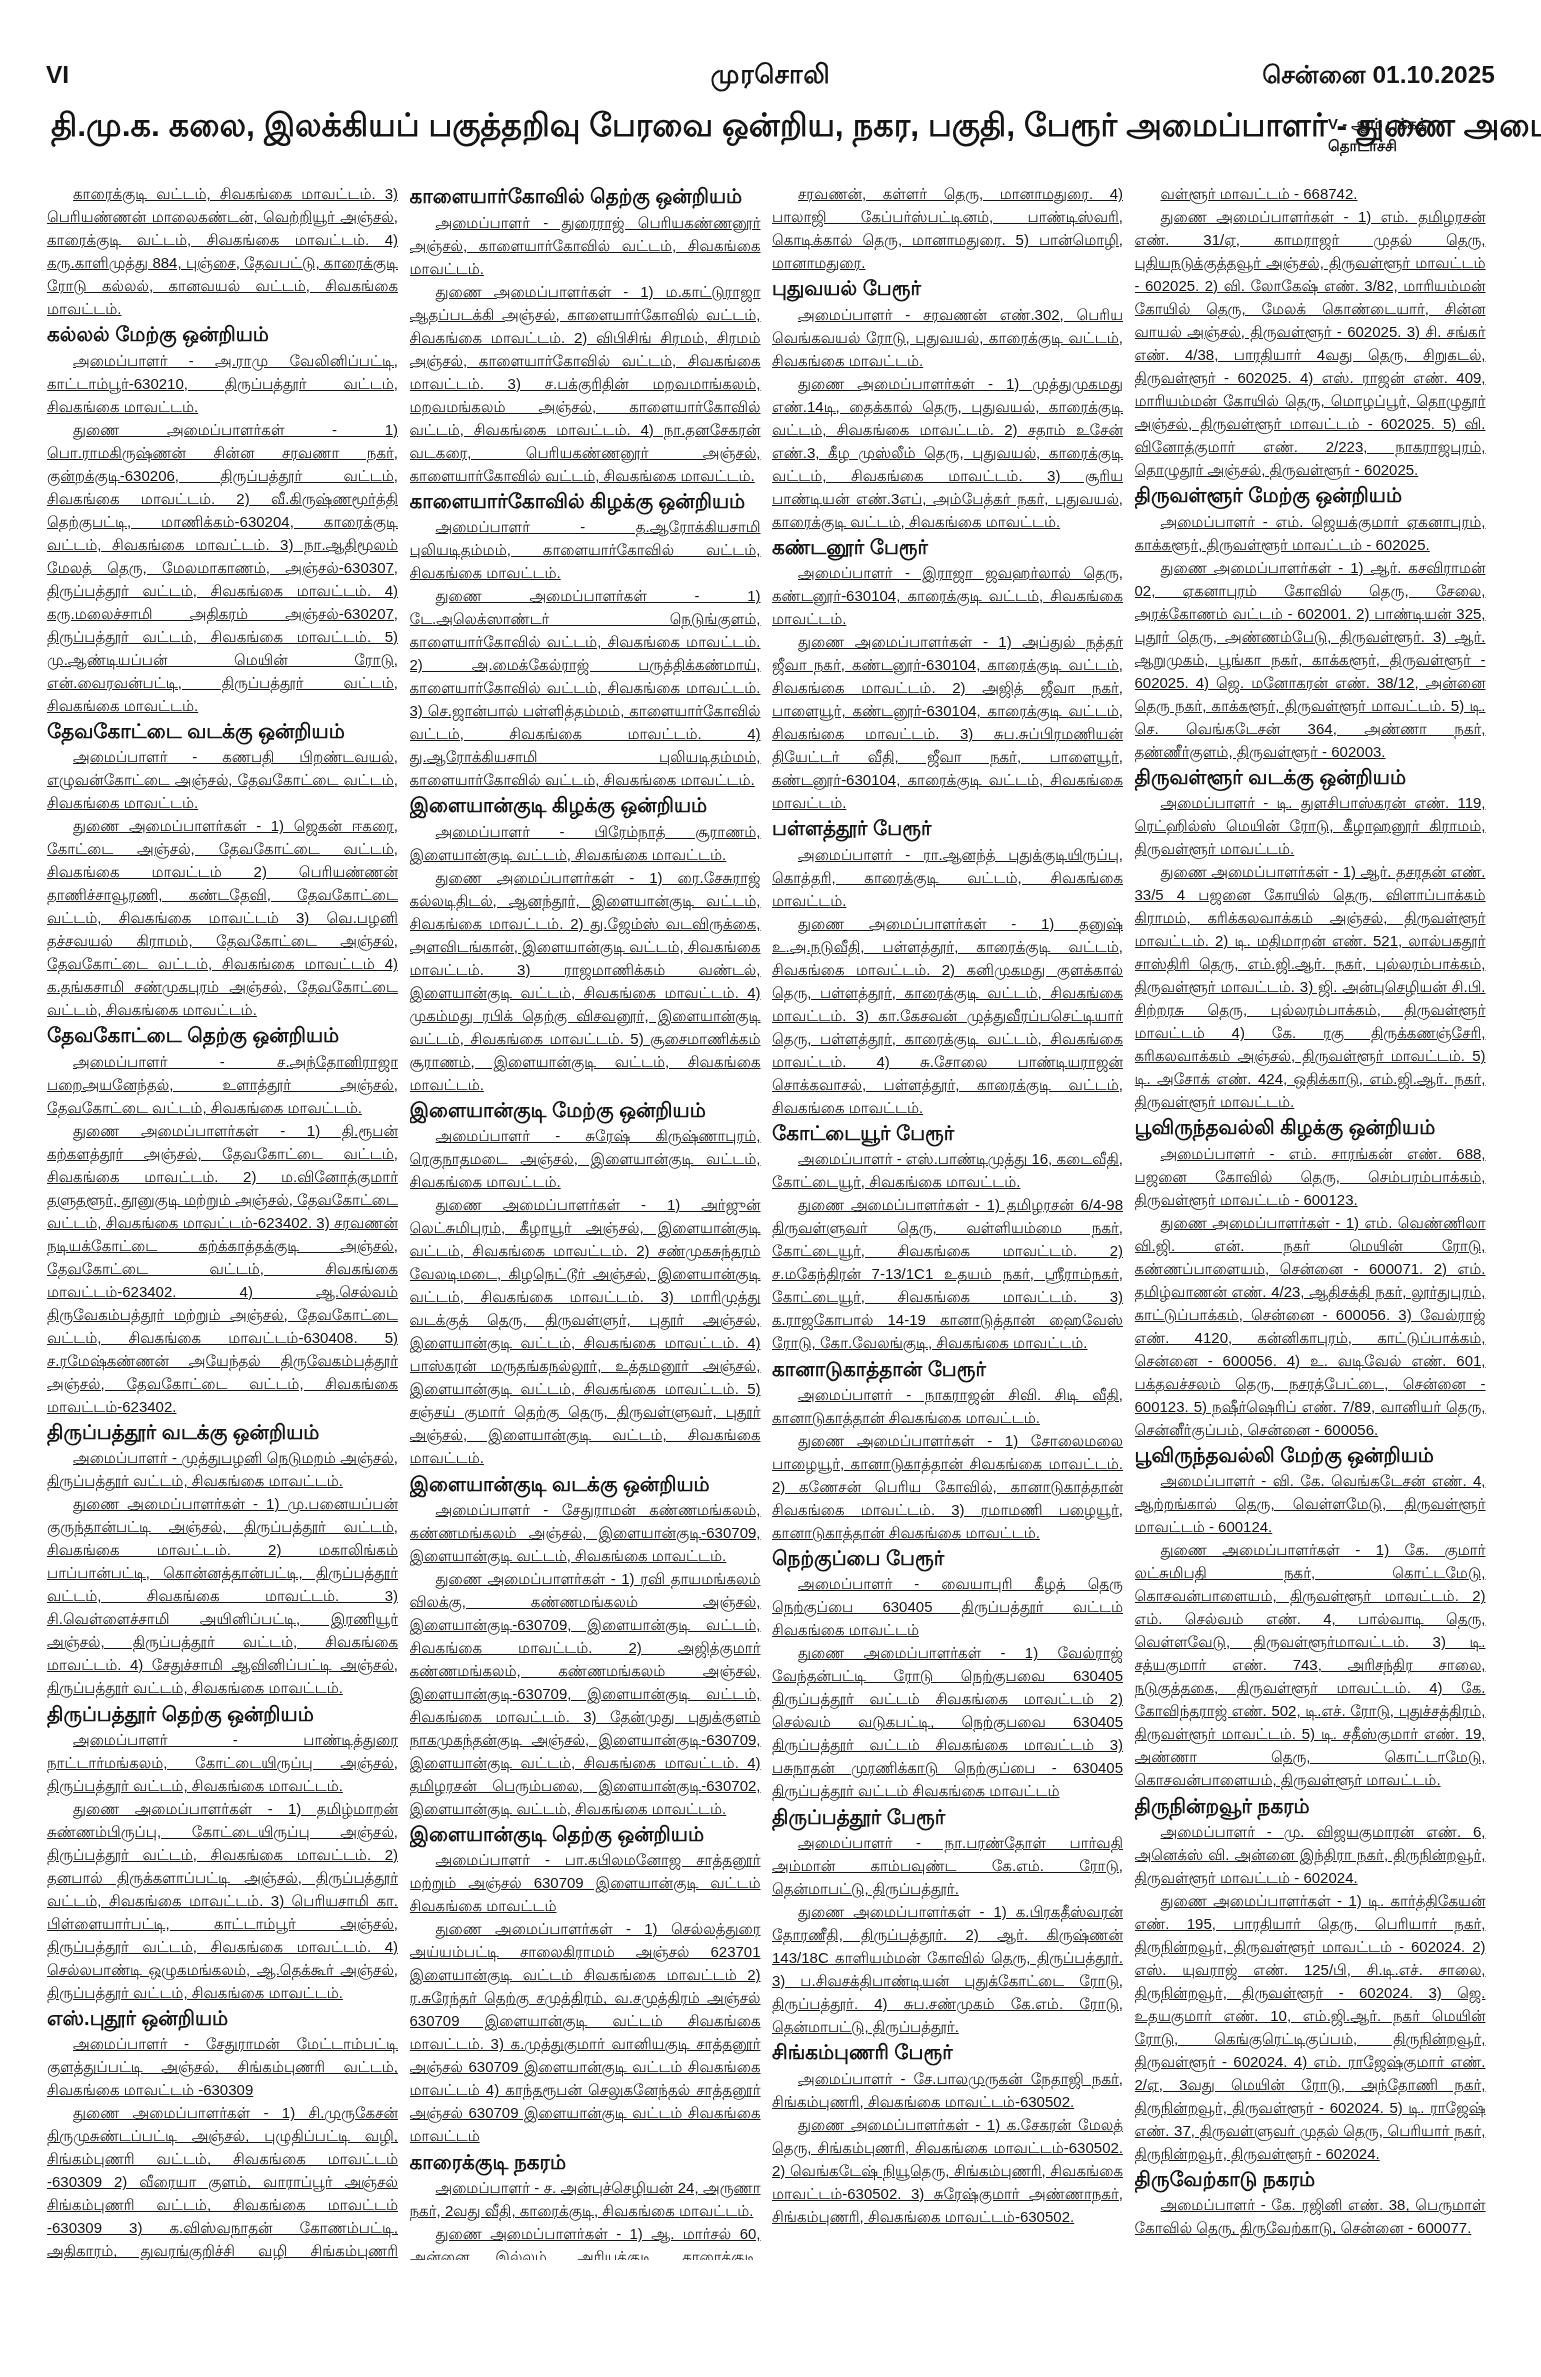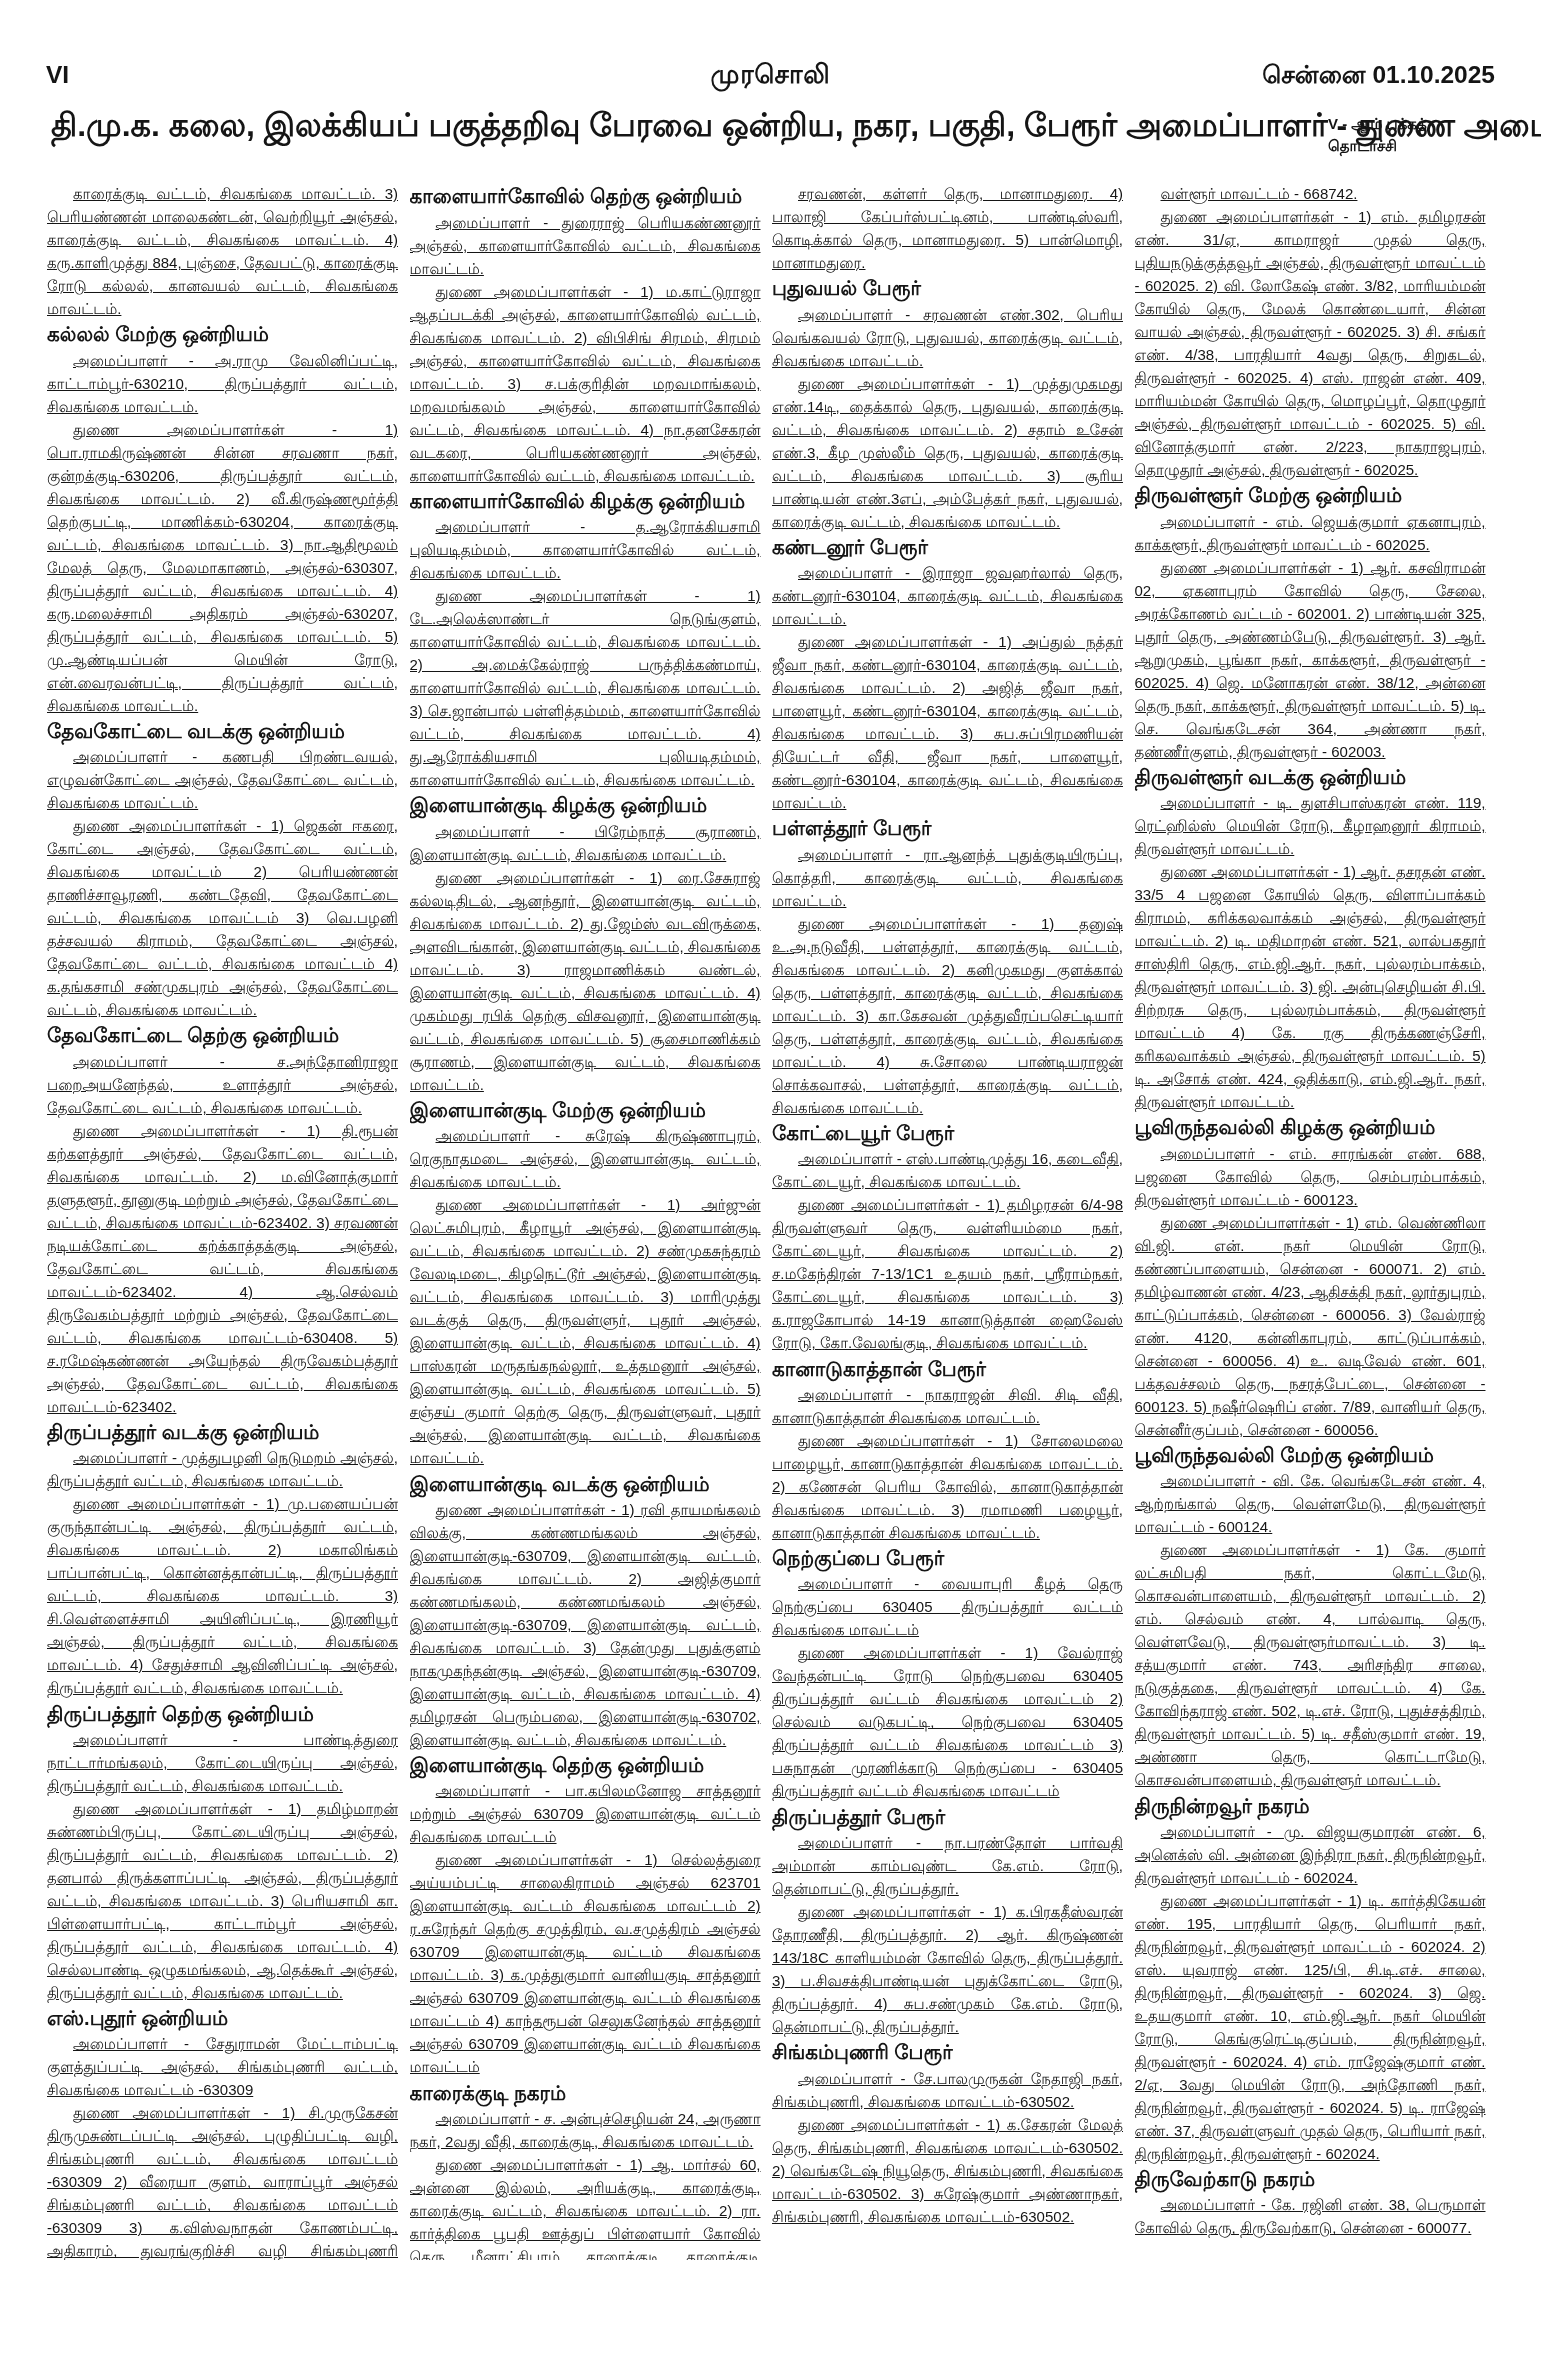--- a/index.html
+++ b/index.html
@@ -76,20 +76,21 @@
       <h3 class="sec">காளையார்கோவில் கிழக்கு ஒன்றியம்</h3>
       <p class="para">அமைப்பாளர் - த.ஆரோக்கியசாமி புலியடிதம்மம், காளையார்கோவில் வட்டம், சிவகங்கை மாவட்டம்.</p>
       <p class="para">துணை அமைப்பாளர்கள் - 1) டே.அலெக்ஸாண்டர் நெடுங்குளம், காளையார்கோவில் வட்டம், சிவகங்கை மாவட்டம். 2) அ.மைக்கேல்ராஜ் பருத்திக்கண்மாய், காளையார்கோவில் வட்டம், சிவகங்கை மாவட்டம். 3) செ.ஜான்பால் பள்ளித்தம்மம், காளையார்கோவில் வட்டம், சிவகங்கை மாவட்டம். 4) து.ஆரோக்கியசாமி புலியடிதம்மம், காளையார்கோவில் வட்டம், சிவகங்கை மாவட்டம்.</p>
       <h3 class="sec">இளையான்குடி கிழக்கு ஒன்றியம்</h3>
       <p class="para">அமைப்பாளர் - பிரேம்நாத் சூராணம், இளையான்குடி வட்டம், சிவகங்கை மாவட்டம்.</p>
       <p class="para">துணை அமைப்பாளர்கள் - 1) ரை.சேசுராஜ் கல்லடிதிடல், ஆனந்தூர், இளையான்குடி வட்டம், சிவகங்கை மாவட்டம். 2) து.ஜேம்ஸ் வடவிருக்கை, அளவிடங்கான், இளையான்குடி வட்டம், சிவகங்கை மாவட்டம். 3) ராஜமாணிக்கம் வண்டல், இளையான்குடி வட்டம், சிவகங்கை மாவட்டம். 4) முகம்மது ரபிக் தெற்கு விசவனூர், இளையான்குடி வட்டம், சிவகங்கை மாவட்டம். 5) சூசைமாணிக்கம் சூராணம், இளையான்குடி வட்டம், சிவகங்கை மாவட்டம்.</p>
       <h3 class="sec">இளையான்குடி மேற்கு ஒன்றியம்</h3>
       <p class="para">அமைப்பாளர் - சுரேஷ் கிருஷ்ணாபுரம், ரெகுநாதமடை அஞ்சல், இளையான்குடி வட்டம், சிவகங்கை மாவட்டம்.</p>
       <p class="para">துணை அமைப்பாளர்கள் - 1) அர்ஜுன் லெட்சுமிபுரம், கீழாயூர் அஞ்சல், இளையான்குடி வட்டம், சிவகங்கை மாவட்டம். 2) சண்முகசுந்தரம் வேலடிமடை, கிழநெட்டூர் அஞ்சல், இளையான்குடி வட்டம், சிவகங்கை மாவட்டம். 3) மாரிமுத்து வடக்குத் தெரு, திருவள்ளுர், புதூர் அஞ்சல், இளையான்குடி வட்டம், சிவகங்கை மாவட்டம். 4) பாஸ்கரன் மருதங்கநல்லூர், உத்தமனூர் அஞ்சல், இளையான்குடி வட்டம், சிவகங்கை மாவட்டம். 5) சஞ்சய் குமார் தெற்கு தெரு, திருவள்ளுவர், புதூர் அஞ்சல், இளையான்குடி வட்டம், சிவகங்கை மாவட்டம்.</p>
       <h3 class="sec">இளையான்குடி வடக்கு ஒன்றியம்</h3>
+      <p class="para">அமைப்பாளர் - சேதுராமன் கண்ணமங்கலம், கண்ணமங்கலம் அஞ்சல், இளையான்குடி-630709, இளையான்குடி வட்டம், சிவகங்கை மாவட்டம்.</p>
       <p class="para">துணை அமைப்பாளர்கள் - 1) ரவி தாயமங்கலம் விலக்கு, கண்ணமங்கலம் அஞ்சல், இளையான்குடி-630709, இளையான்குடி வட்டம், சிவகங்கை மாவட்டம். 2) அஜித்குமார் கண்ணமங்கலம், கண்ணமங்கலம் அஞ்சல், இளையான்குடி-630709, இளையான்குடி வட்டம், சிவகங்கை மாவட்டம். 3) தேன்முது புதுக்குளம் நாகமுகந்தன்குடி அஞ்சல், இளையான்குடி-630709, இளையான்குடி வட்டம், சிவகங்கை மாவட்டம். 4) தமிழரசன் பெரும்பலை, இளையான்குடி-630702, இளையான்குடி வட்டம், சிவகங்கை மாவட்டம்.</p>
       <h3 class="sec">இளையான்குடி தெற்கு ஒன்றியம்</h3>
       <p class="para">அமைப்பாளர் - பா.கபிலமனோஜ சாத்தனூர் மற்றும் அஞ்சல் 630709 இளையான்குடி வட்டம் சிவகங்கை மாவட்டம்</p>
       <p class="para">துணை அமைப்பாளர்கள் - 1) செல்லத்துரை அய்யம்பட்டி சாலைகிராமம் அஞ்சல் 623701 இளையான்குடி வட்டம் சிவகங்கை மாவட்டம் 2) ர.சுரேந்தர் தெற்கு சமுத்திரம், வ.சமுத்திரம் அஞ்சல் 630709 இளையான்குடி வட்டம் சிவகங்கை மாவட்டம். 3) க.முத்துகுமார் வானியகுடி சாத்தனூர் அஞ்சல் 630709 இளையான்குடி வட்டம் சிவகங்கை மாவட்டம் 4) காந்தரூபன் செலுகனேந்தல் சாத்தனூர் அஞ்சல் 630709 இளையான்குடி வட்டம் சிவகங்கை மாவட்டம்</p>
       <h3 class="sec">காரைக்குடி நகரம்</h3>
       <p class="para">அமைப்பாளர் - ச. அன்புச்செழியன் 24, அருணா நகர், 2வது வீதி, காரைக்குடி, சிவகங்கை மாவட்டம்.</p>
       <p class="para">துணை அமைப்பாளர்கள் - 1) ஆ. மார்சல் 60, அன்னை இல்லம், அரியக்குடி, காரைக்குடி, காரைக்குடி வட்டம், சிவகங்கை மாவட்டம். 2) ரா. கார்த்திகை பூபதி ஊத்துப் பிள்ளையார் கோவில் தெரு, மீனாட்சிபுரம், காரைக்குடி, காரைக்குடி வட்டம், சிவகங்கை மாவட்டம். 3) ப. காளிதாஸ் 85/16, தொடர்வண்டி குடியிருப்பு, அழகப்பாபுரம், காரைக்குடி, காரைக்குடி வட்டம், சிவகங்கை மாவட்டம். 4) ச. செந்தில்குமார் 3, குட்செட் தெரு, ரயில்வே நிலையம், அழகப்பாபுரம், காரைக்குடி, காரைக்குடி வட்டம், சிவகங்கை மாவட்டம். 5) லெ. சிவக்குமார் 3, பாரதிநகர், அழகப்பாபுரம், காரைக்குடி - 3, கரைக்குடி வட்டம், சிவகங்கை மாவட்டம்.</p>
     </div>
     <div class="col">
       <p class="para">சரவணன், கள்ளர் தெரு, மானாமதுரை. 4) பாலாஜி கேப்பர்ஸ்பட்டினம், பாண்டிஸ்வரி, கொடிக்கால் தெரு, மானாமதுரை. 5) பான்மொழி, மானாமதுரை.</p>

